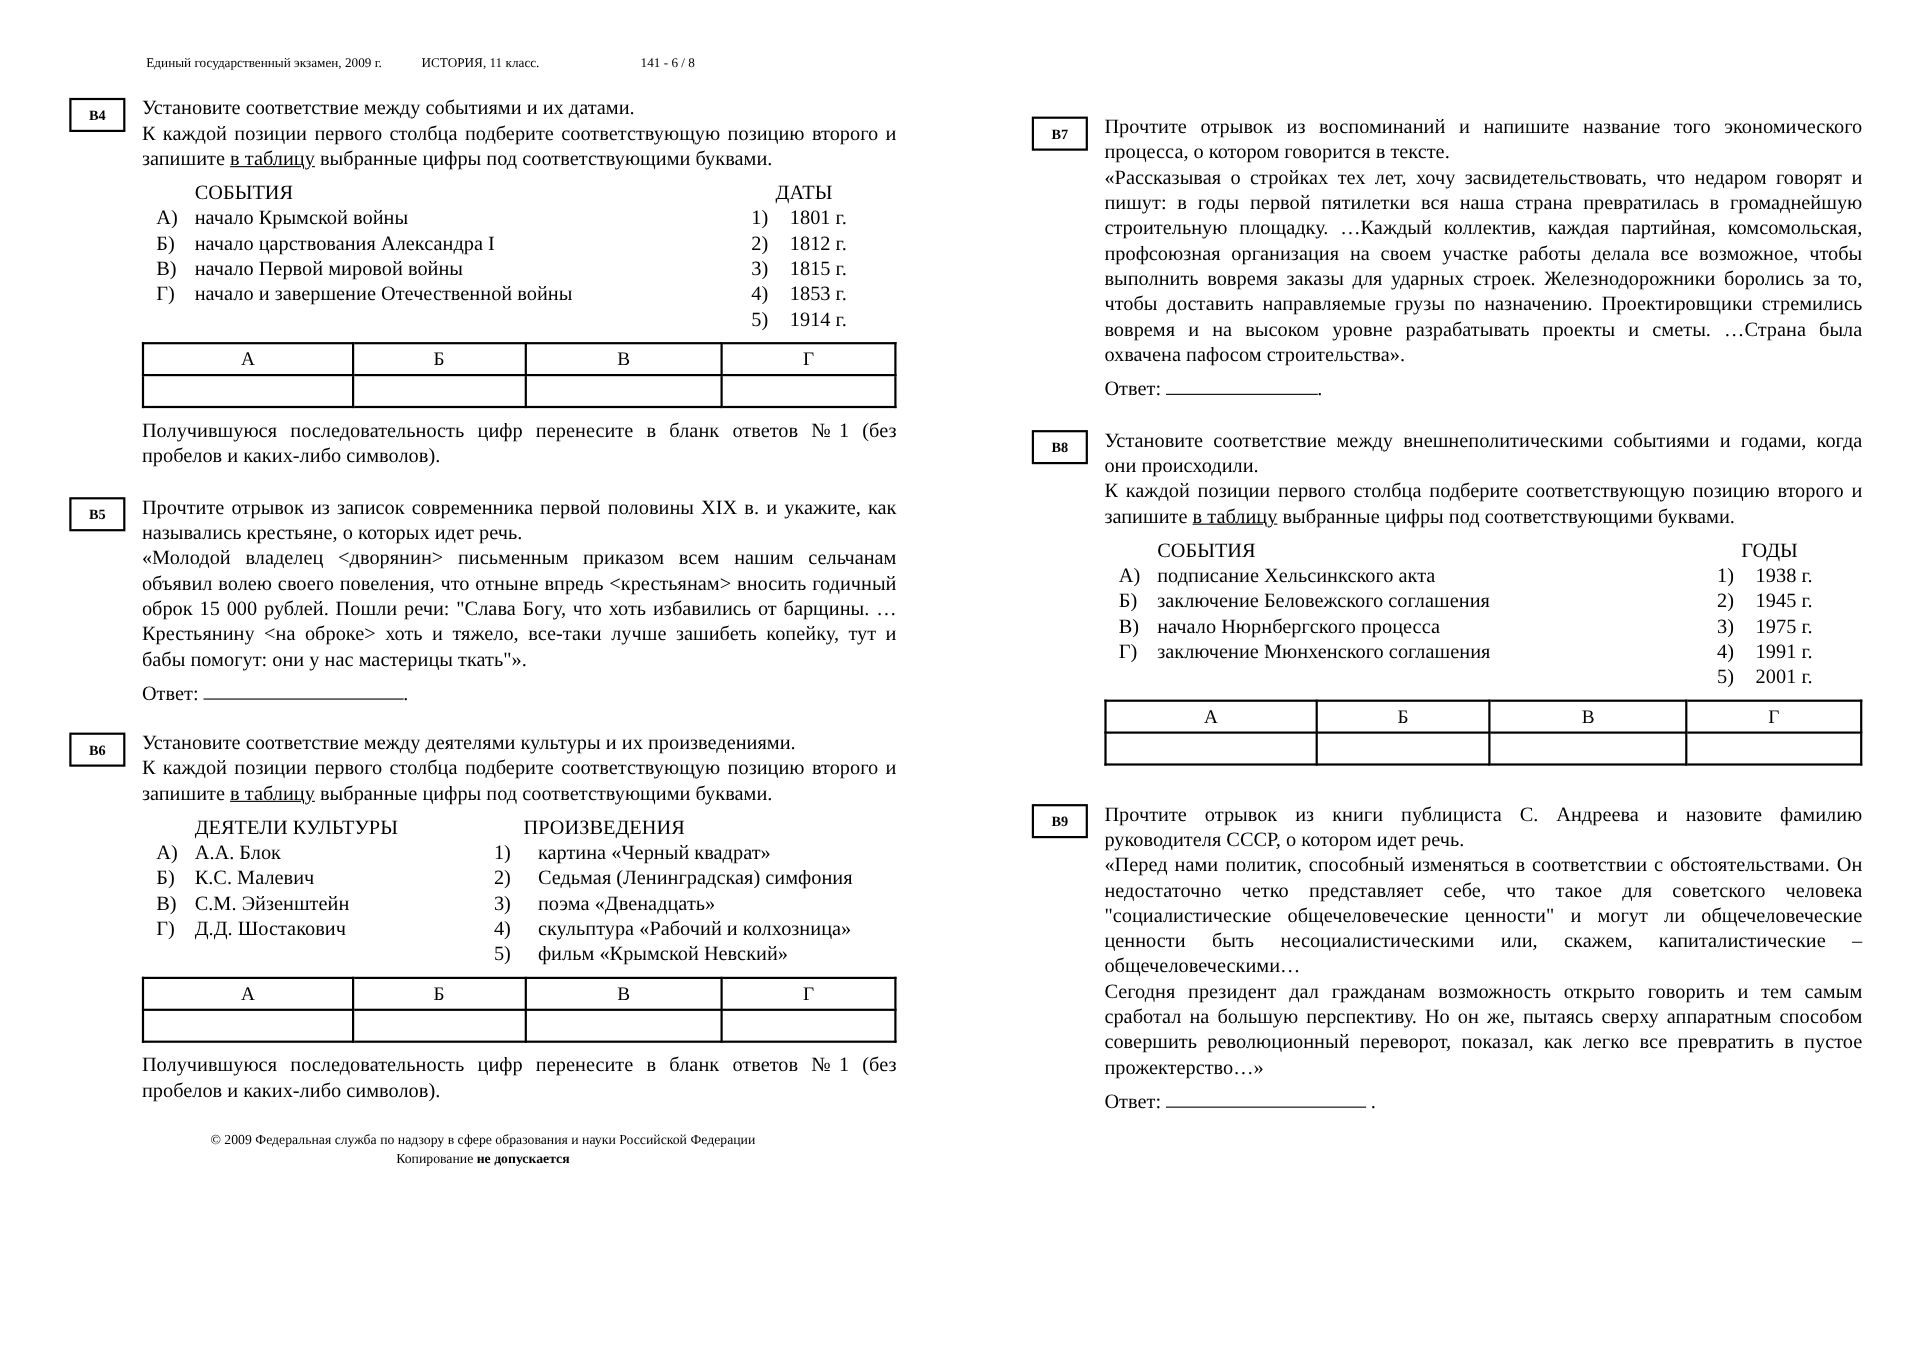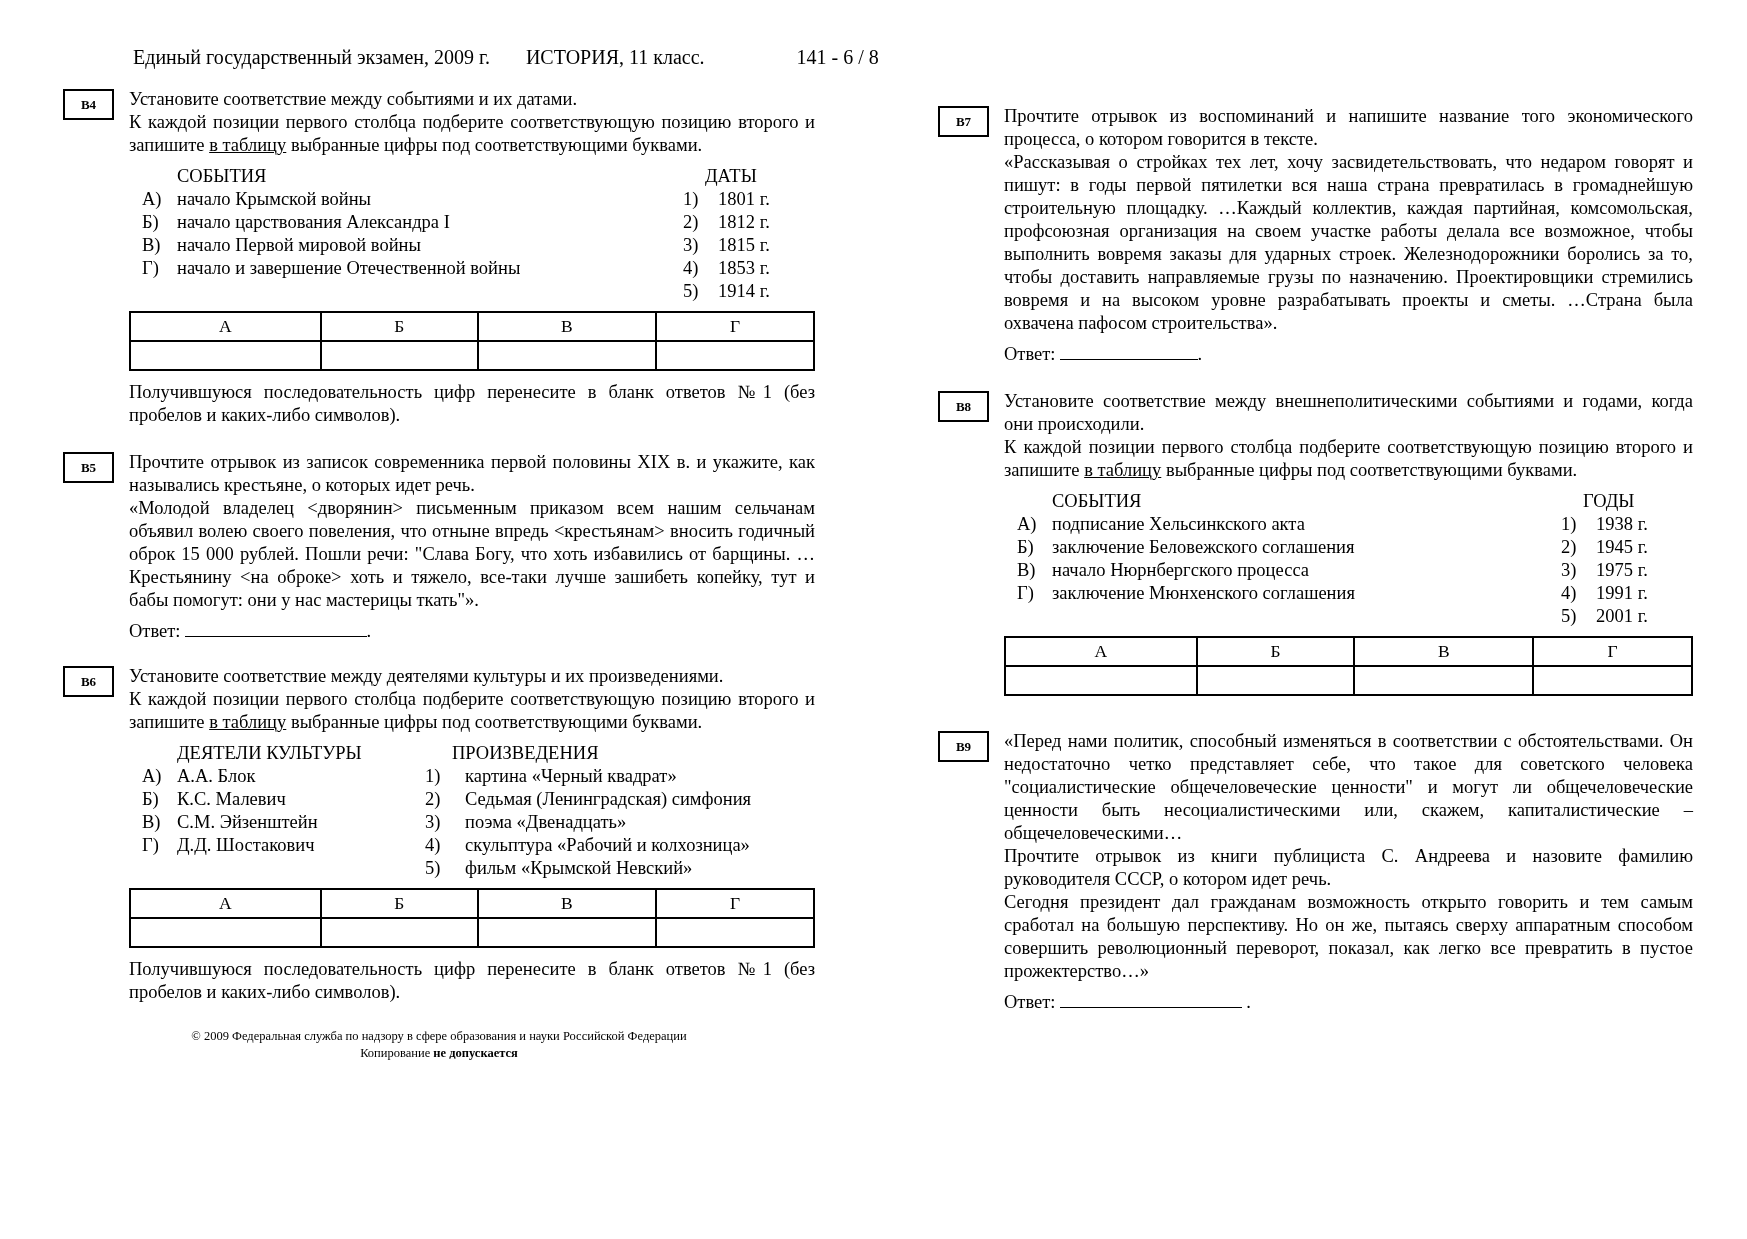--- a/index.html
+++ b/index.html
@@ -1,31 +1,31 @@
 <!DOCTYPE html>
 <html><head>
 <meta charset="utf-8">
 <style>
   html,body{margin:0;padding:0;background:#ffffff;}
   .page{position:relative;width:1747px;height:1239px;background:#ffffff;
         font-family:"Liberation Serif",serif;color:#000;font-size:18.5px;line-height:23px;overflow:hidden;}
   p{margin:0;}
-  .pg-header{position:absolute;top:46px;left:133px;font-size:20px;white-space:nowrap;}
+  .pg-header{position:absolute;top:46px;left:133px;font-size:12px;white-space:nowrap;}
   .pg-header .h2{margin-left:36px;}
   .pg-header .h3{margin-left:92px;}
   .col{position:absolute;top:88px;}
   .col-left{left:63px;width:752px;}
   .col-right{left:938px;width:755px;margin-top:17px;}
   .q{display:flex;align-items:flex-start;}
   .qlabel{flex:0 0 47px;height:27px;border:2px solid #000;display:flex;align-items:center;justify-content:center;
           font-weight:bold;font-size:13px;margin-top:1px;}
   .qbody{flex:1;margin-left:15px;min-width:0;}
   p.just{text-align:justify;}
   .u{text-decoration:underline;}
-  .match{display:flex;margin:8px 0 6px;}
+  .match{display:flex;margin:8px 0 6px;gap:24px;}
   .mcol-left{flex:1;min-width:0;}
   .match.years .mcol-right{flex:0 0 145px;}
   .match.works .mcol-left{flex:0 0 283px;}
   .match.works .mcol-right{flex:1;min-width:0;}
   .hdr{padding-left:48px;}
   .match .mcol-right .hdr{padding-left:35px;}
   .match.works .mcol-right .hdr{padding-left:40px;}
   .mrow{display:flex;padding-left:13px;}
   .mk{flex:0 0 35px;}
   .match.works .mcol-right .mk{flex:0 0 40px;}
@@ -281,22 +281,22 @@
               <td></td>
             </tr>
           </tbody>
         </table>
       </div>
     </section>
 
     <section class="q">
       <div class="qlabel">В9</div>
       <div class="qbody">
+        <p class="just">Прочтите отрывок из книги публициста С. Андреева и назовите фамилию руководителя СССР, о котором идет речь.</p>
         <p class="just">«Перед нами политик, способный изменяться в соответствии с обстоятельствами. Он недостаточно четко представляет себе, что такое для советского человека "социалистические общечеловеческие ценности" и могут ли общечеловеческие ценности быть несоциалистическими или, скажем, капиталистические – общечеловеческими…</p>
-        <p class="just">Прочтите отрывок из книги публициста С. Андреева и назовите фамилию руководителя СССР, о котором идет речь.</p>
         <p class="just">Сегодня президент дал гражданам возможность открыто говорить и тем самым сработал на большую перспективу. Но он же, пытаясь сверху аппаратным способом совершить революционный переворот, показал, как легко все превратить в пустое прожектерство…»</p>
         <p class="answer"><span>Ответ:</span><span class="blank w180"></span> <span>.</span></p>
       </div>
     </section>
 
   </div>
 
 </div>
 
 </body></html>

